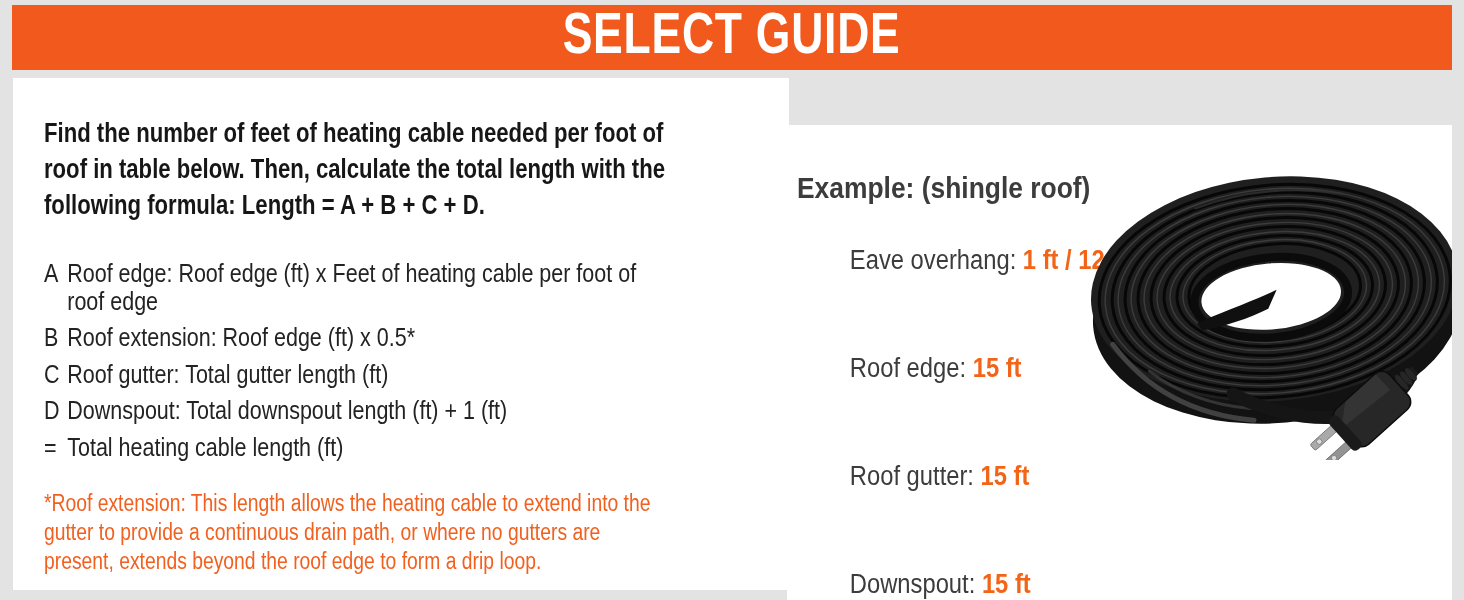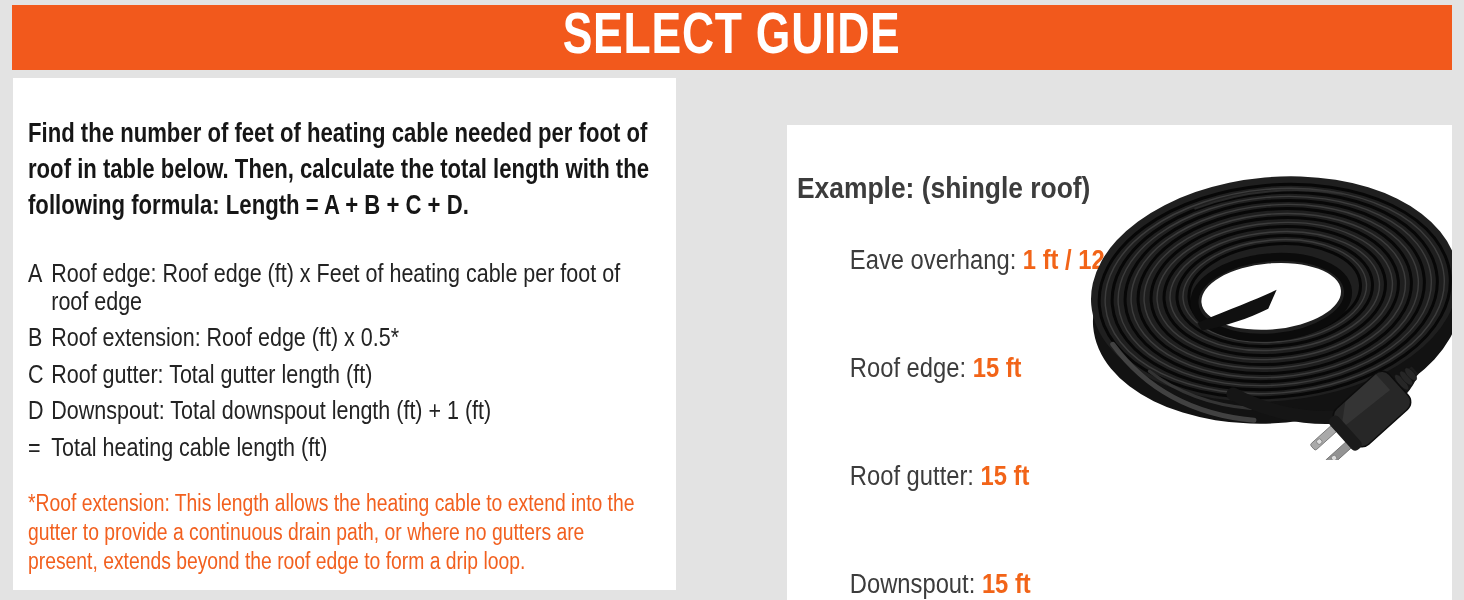--- a/index.html
+++ b/index.html
@@ -14,21 +14,21 @@
     position:absolute; left:12px; top:5px; width:1440px; height:65px;
     background:var(--accent,#F2591C);
     display:flex; justify-content:center;
   }
   .banner-title {
     color:var(--banner-text,#fff); font-weight:700; font-size:57px;
     letter-spacing:1px; transform:scaleX(0.78); white-space:nowrap; line-height:1;
   }
   
   .panel { position:absolute; top:78px; height:512px; background:var(--panel,#fff); overflow:hidden; }
-  .panel-left  { left:13px;  width:663px; }
+  .panel-left  { left:13px;  width:760px;padding-left:16px; }
   .panel-right { left:787px; width:665px;margin-top:47px; }
   
   .intro {
     margin:37px 0 0 15px; font-size:28px; line-height:36px; font-weight:700;
     color:var(--ink,#161616); transform:scaleX(0.79); transform-origin:left top;
     white-space:nowrap;
   }
   .items {
     margin:37px 0 0 15px; font-size:25px; line-height:27.5px;
     color:var(--ink-list,#232323); transform:scaleX(0.86); transform-origin:left top;

